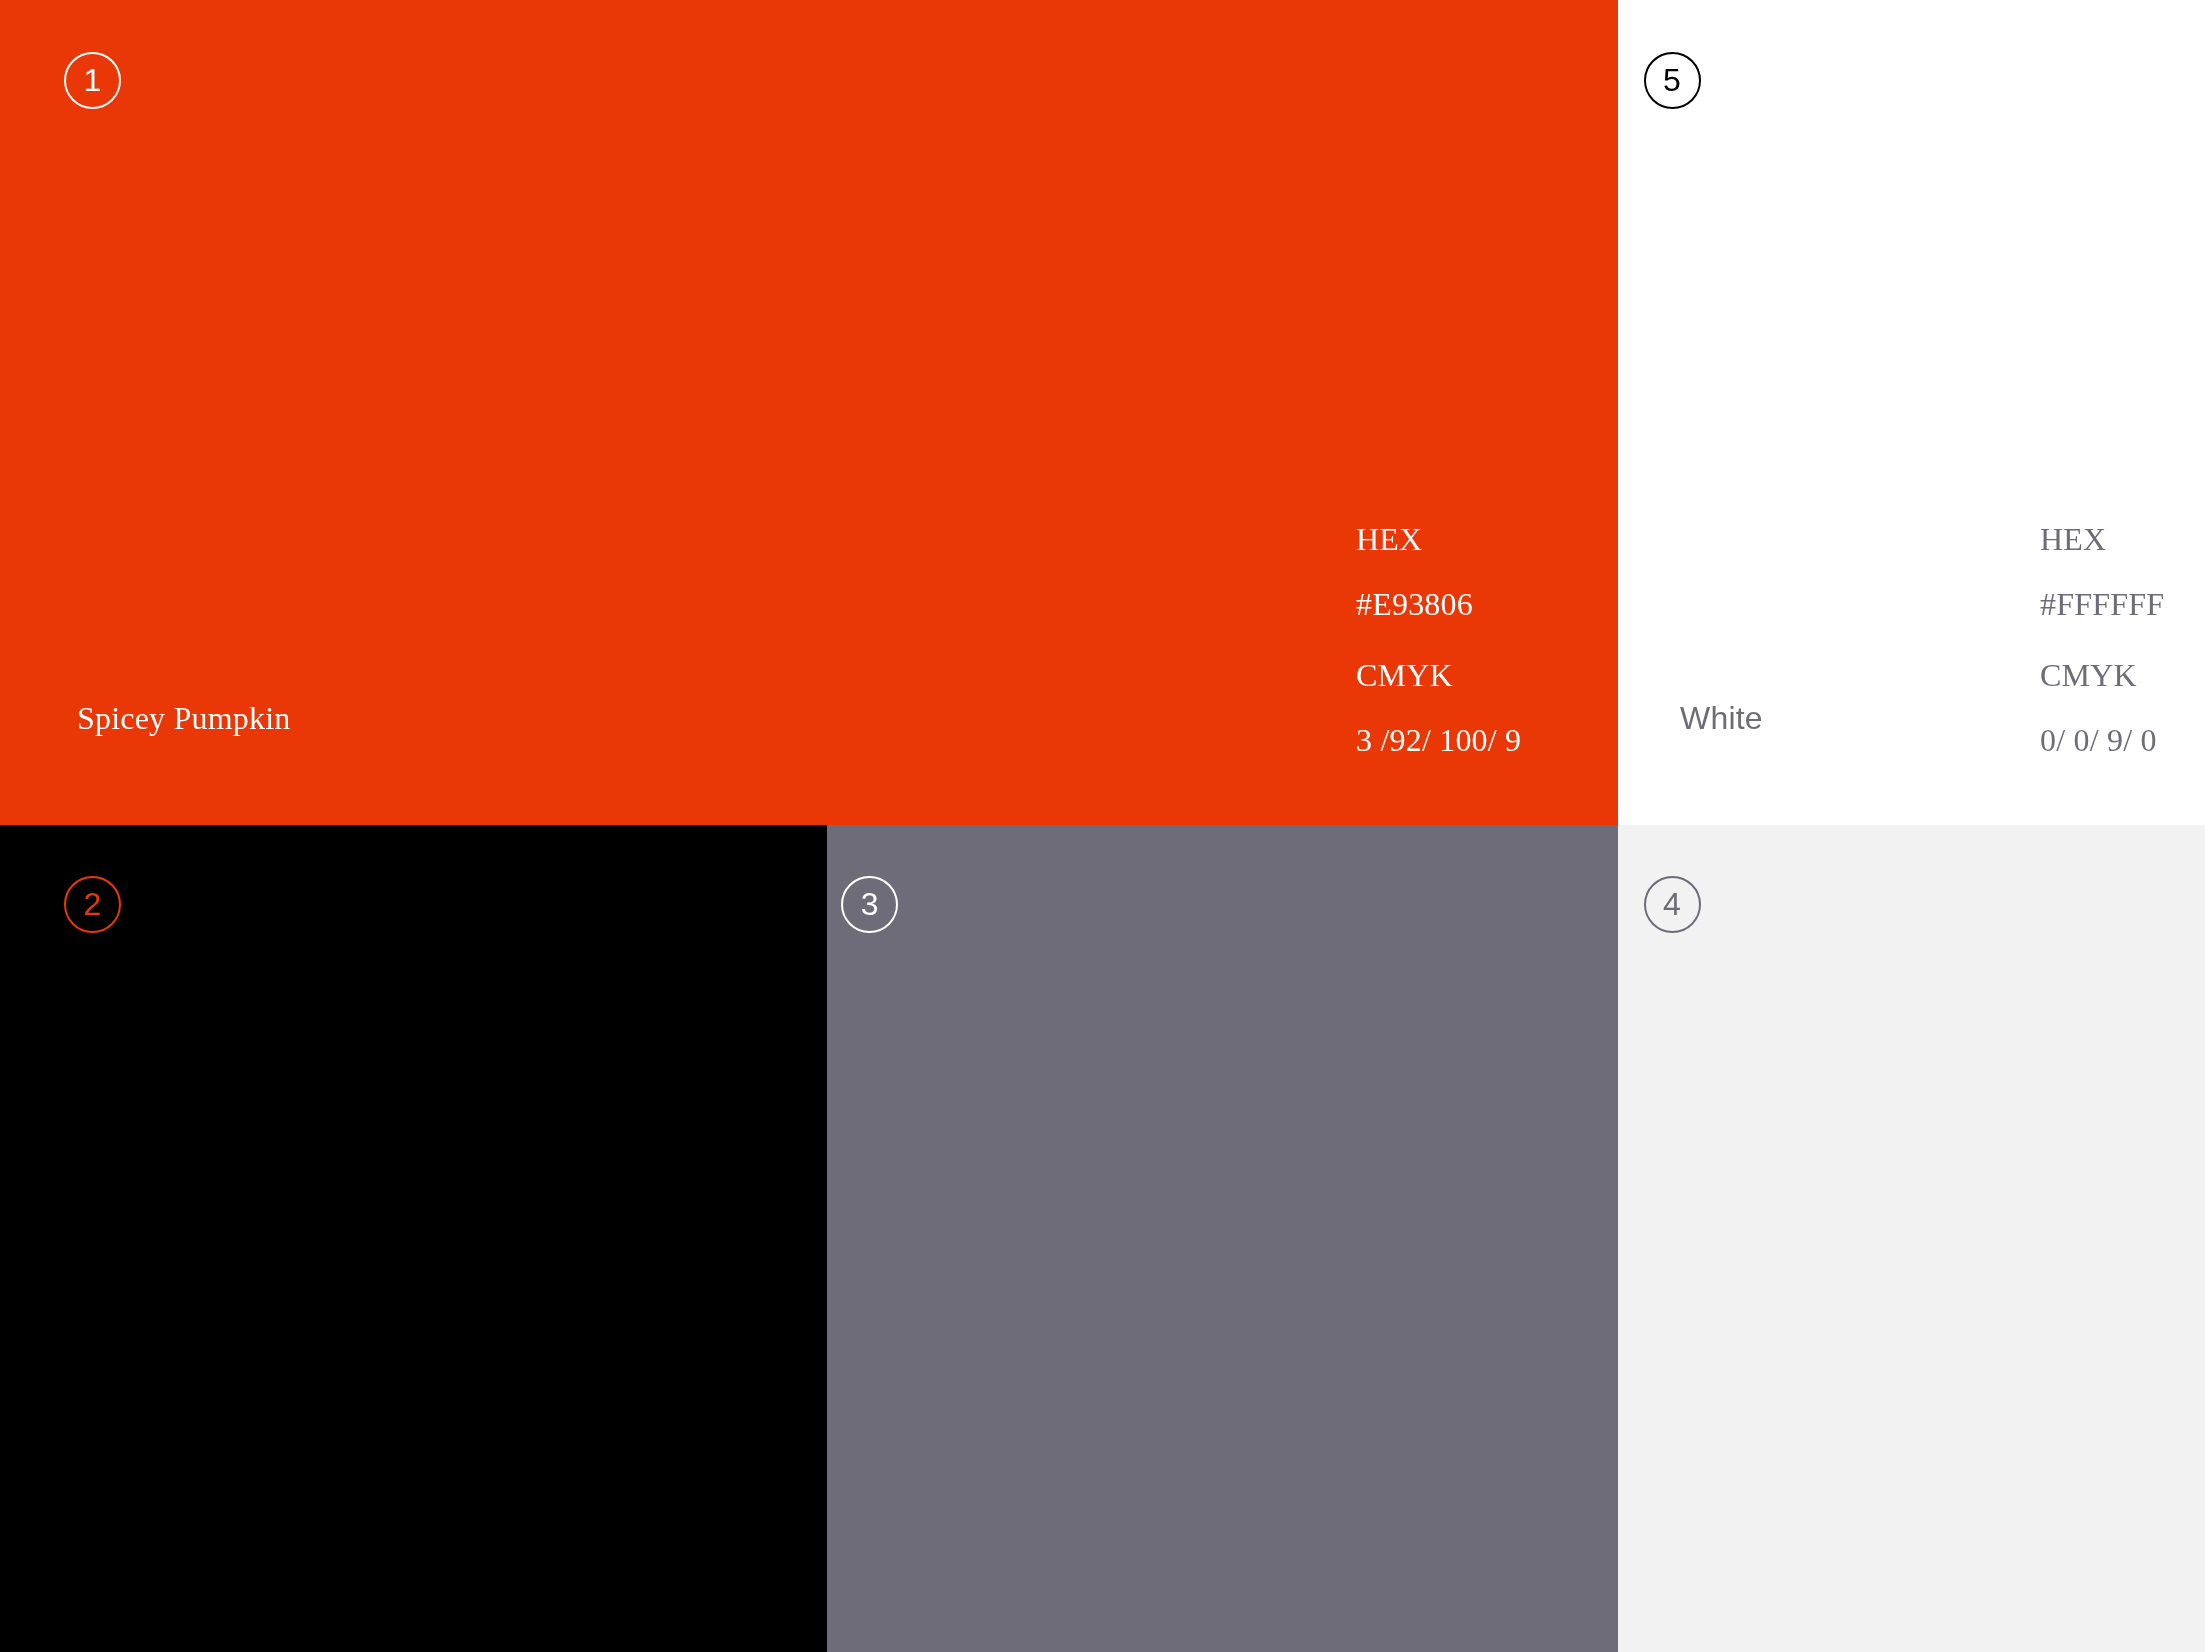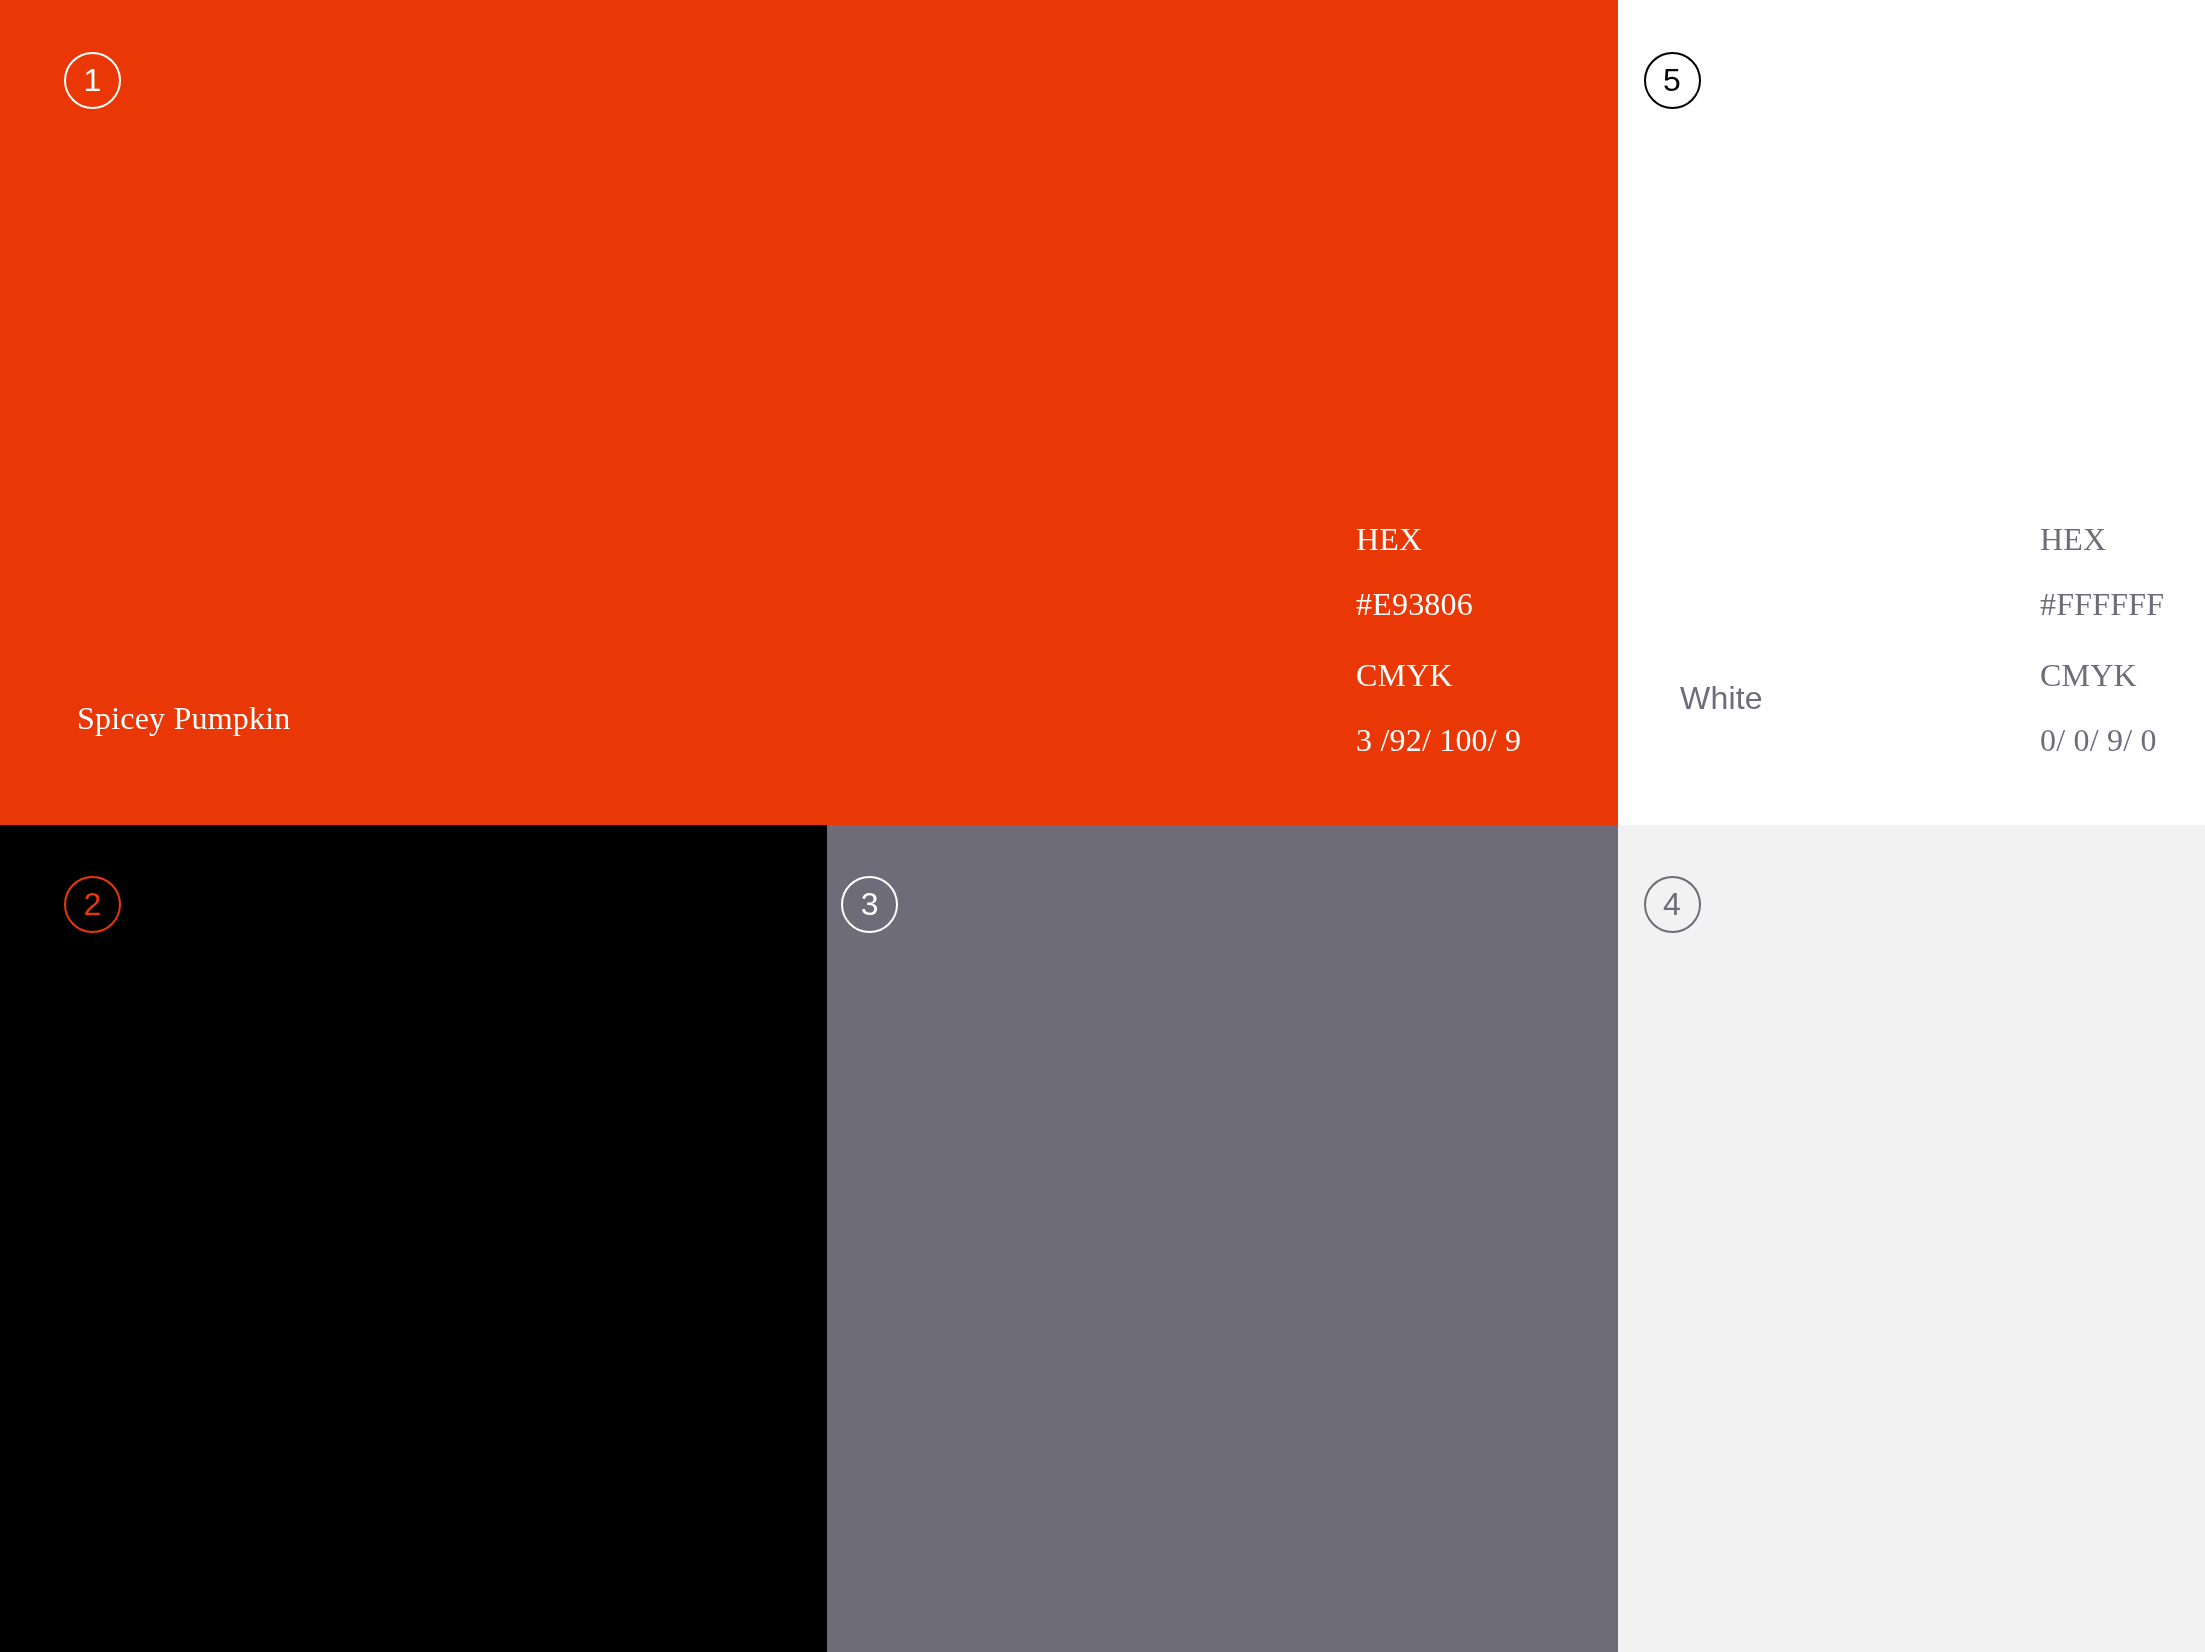--- a/index.html
+++ b/index.html
@@ -83,21 +83,21 @@
   #panel-2 .badge { left: 64px; top: 51px; }
   #panel-3 .badge { left: 14.3px;  top: 51px; }
   #panel-4 .badge { left: 25.5px;  top: 51px; }
 
   
   #panel-1 .info-block { left: 1356px; top: 523px; }
   #panel-5 .info-block { left: 422px;  top: 523px; }
 
   
   #panel-1 .name-label { left: 77px; top: 702px; font-family: Liberation Serif, serif; }
-  #panel-5 .name-label { left: 62px; top: 682px; }
+  #panel-5 .name-label { left: 62px; top: 702px; }
 </style>
 </head>
 <body>
 
 <div id="palette-board">
 
   <div class="swatch" id="panel-1" style="background: rgb(233, 56, 6); color: rgb(255, 255, 255);">
     <div class="badge" style="color: rgb(255, 255, 255);">
       <span class="badge-num">1</span>
     </div>

